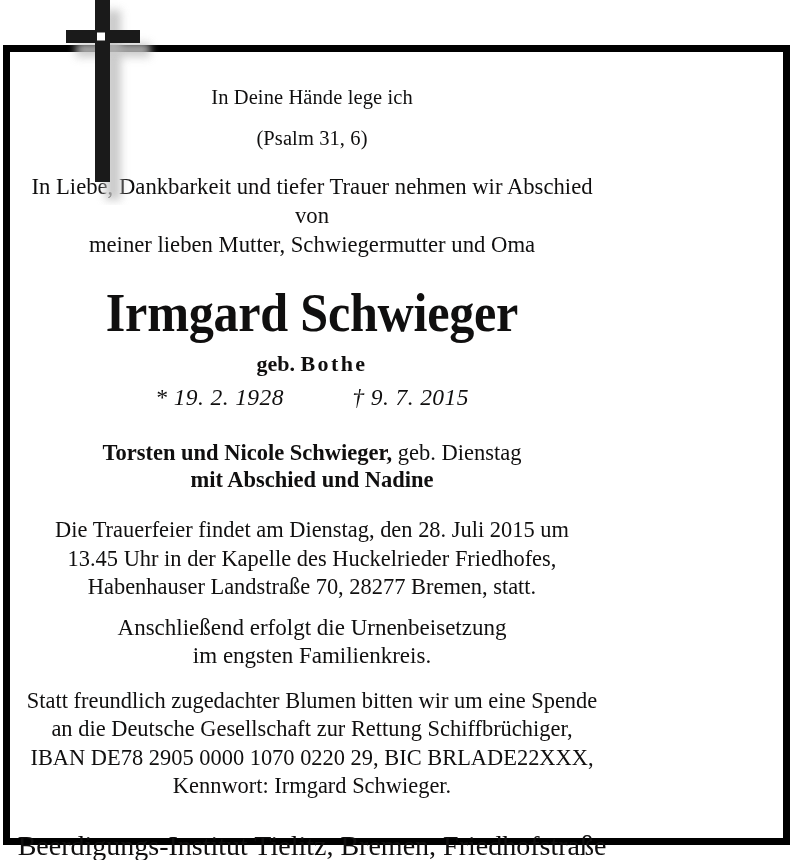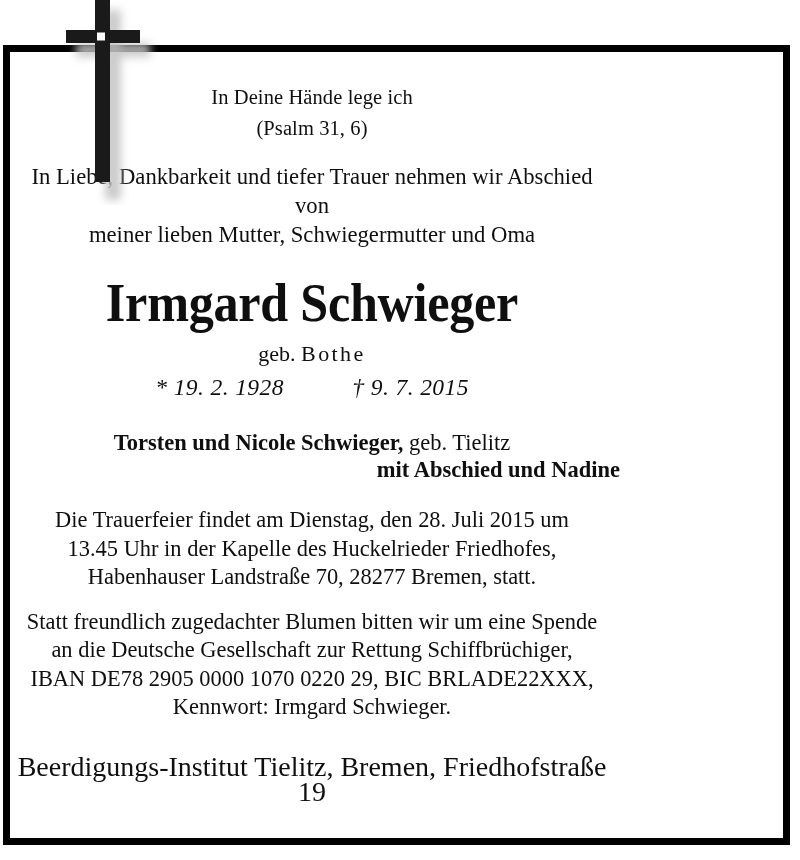--- a/index.html
+++ b/index.html
@@ -54,21 +54,21 @@
   .blk { text-align: center; }
 
   
   #verse-block {
     margin-top: 33px;
     font-size: 20.5px;
     line-height: 25.5px;
     letter-spacing: .1px;
   }
   #verse-block .vline { display: block; }
-  #verse-source { display: block; margin-top: 5px; }
+  #verse-source { display: block; margin-top: 15px; }
 
   
   #dedication-block {
     margin-top: 21px;
     font-size: 23.5px;
     line-height: 29px;
     transform: scaleX(.965);
     transform-origin: 50% 50%;
   }
   #dedication-block .vline { display: block; }
@@ -82,41 +82,42 @@
     letter-spacing: -0.3px;
     transform: scaleX(.93);
     transform-origin: 50% 50%;
   }
 
   
   #maiden-name {
     margin-top: 9px;
     font-size: 22px;
     line-height: 26px;
+    font-weight: bold;
   }
   #maiden-name .spaced { letter-spacing: 2.4px; }
 
   
   #life-dates {
     margin-top: 6px;
     font-size: 23.5px;
     line-height: 28px;
     letter-spacing: .4px;
     font-style: italic;
   }
   #life-dates .date-gap { display: inline-block; width: 56px; }
 
   
   #survivors-block {
     margin-top: 28px;
     font-size: 22.5px;
     line-height: 27px;
   }
   #survivors-block .vline { display: block; }
-  #survivors-block .bold { font-weight: bold; text-align: right; }
+  #survivors-block .bold { font-weight: bold; }
 
   
   #ceremony-block {
     margin-top: 23px;
     font-size: 23px;
     line-height: 28.5px;
     transform: scaleX(.975);
     transform-origin: 50% 50%;
   }
   #ceremony-block .vline { display: block; }
@@ -196,31 +197,35 @@
     <span>*</span>
     <span>19. 2. 1928</span>
     <span class="date-gap"></span>
     <span>†</span>
     <span>9. 7. 2015</span>
   </div>
 
   <div class="blk" id="survivors-block">
     <span class="vline">
       <span class="bold">Torsten und Nicole Schwieger,</span>
-      <span>geb. Tielitz</span>
+      <span>geb. Dienstag</span>
     </span>
     <span class="vline bold">mit Abschied und Nadine</span>
   </div>
 
   <div class="blk" id="ceremony-block">
     <span class="vline">Die Trauerfeier findet am Dienstag, den 28. Juli 2015 um</span>
     <span class="vline">13.45 Uhr in der Kapelle des Huckelrieder Friedhofes,</span>
     <span class="vline">Habenhauser Landstraße 70, 28277 Bremen, statt.</span>
   </div>
 
+  <div class="blk" id="interment-block">
+    <span class="vline">Anschließend erfolgt die Urnenbeisetzung</span>
+    <span class="vline">im engsten Familienkreis.</span>
+  </div>
 
   <div class="blk" id="donation-block">
     <span class="vline">Statt freundlich zugedachter Blumen bitten wir um eine Spende</span>
     <span class="vline">an die Deutsche Gesellschaft zur Rettung Schiffbrüchiger,</span>
     <span class="vline">IBAN DE78 2905 0000 1070 0220 29, BIC BRLADE22XXX,</span>
     <span class="vline">Kennwort: Irmgard Schwieger.</span>
   </div>
 
   <div class="blk" id="funeral-home">Beerdigungs-Institut Tielitz, Bremen, Friedhofstraße 19</div>
 

